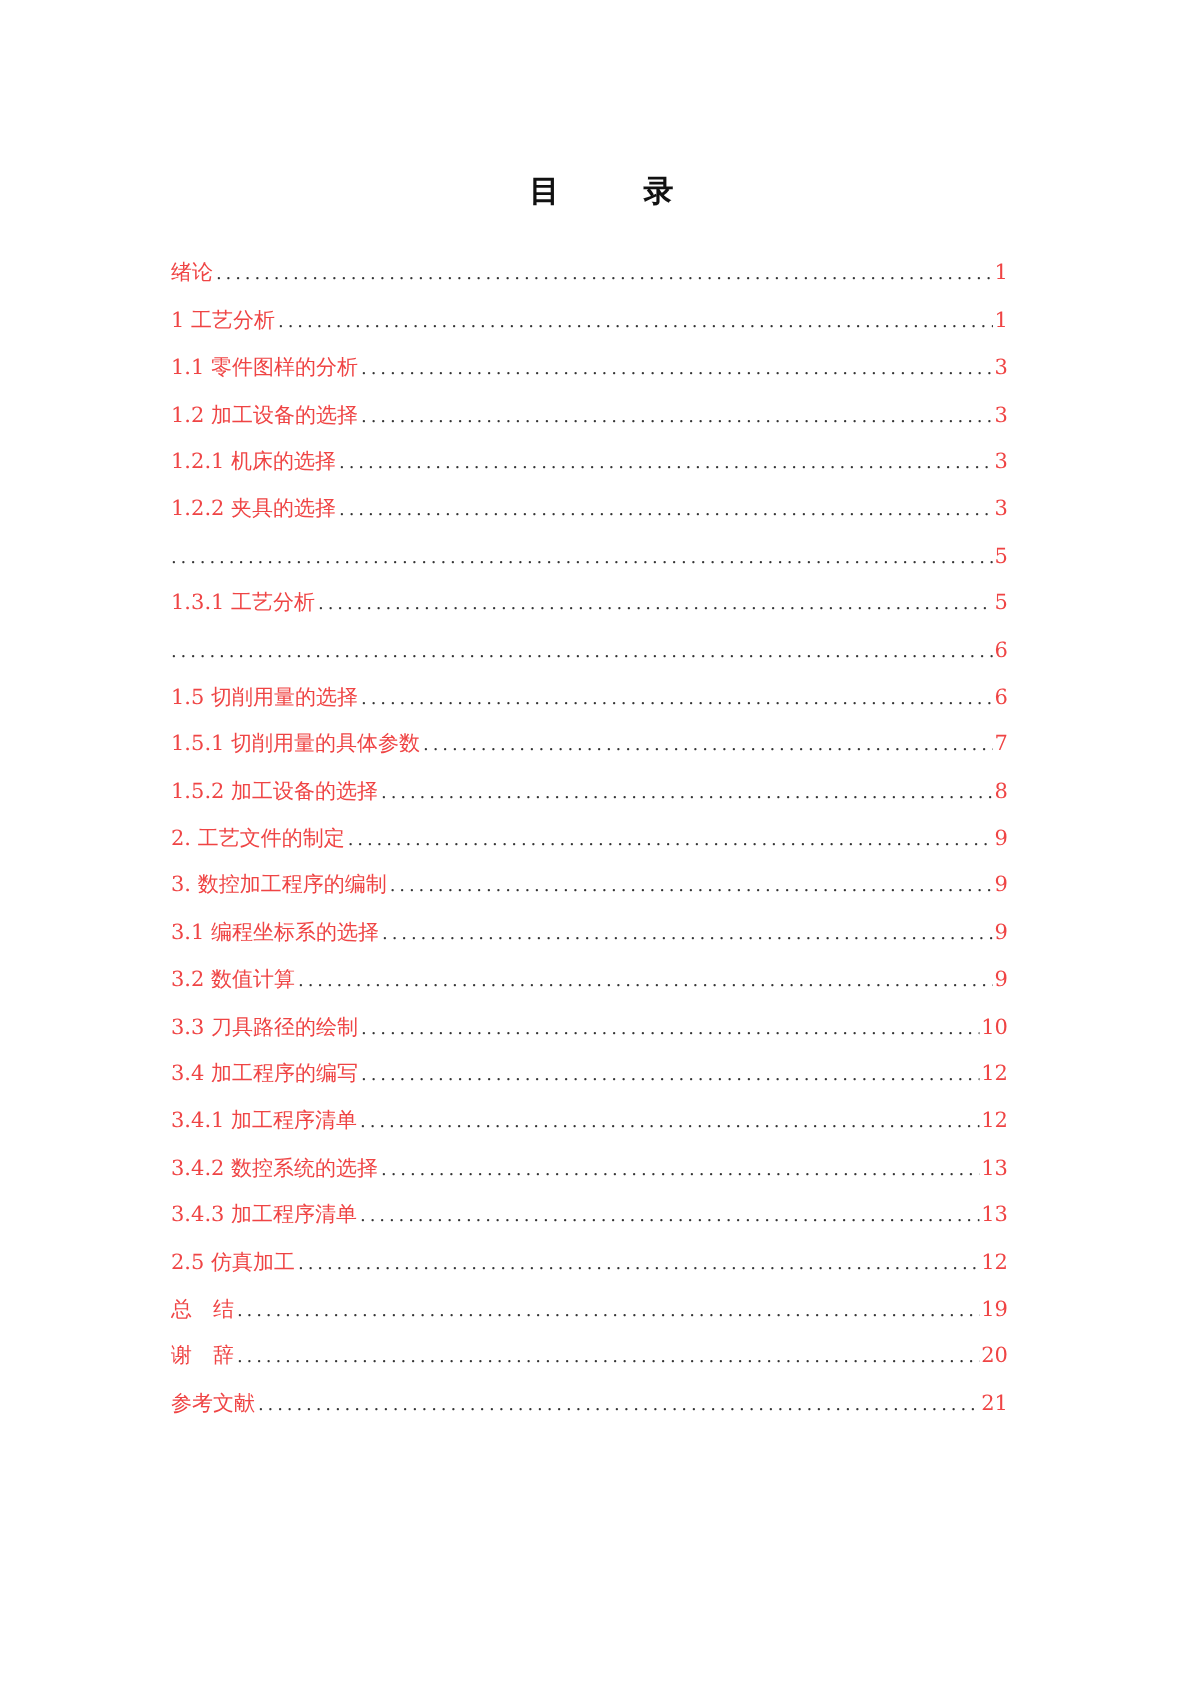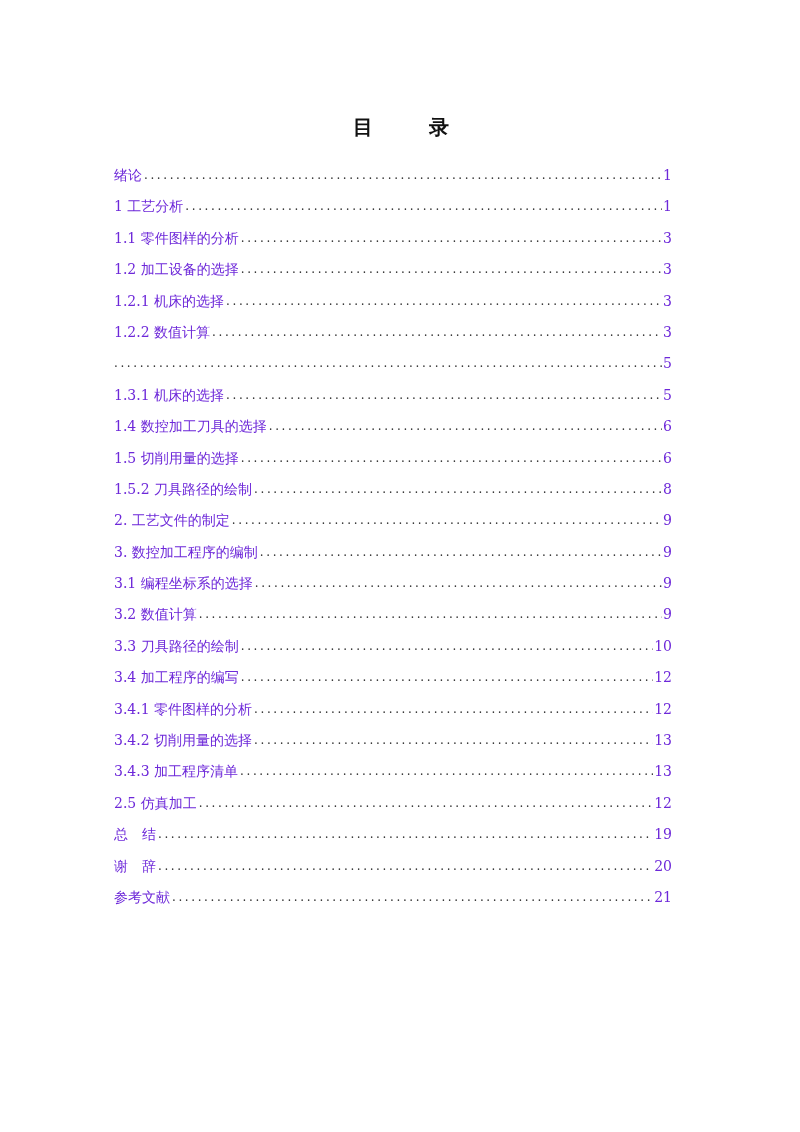--- a/index.html
+++ b/index.html
@@ -37,25 +37,25 @@
     position: absolute;
     left: 114px;
     top: 163px;
     width: 558px;
     margin: 0;
     padding: 0;
     list-style: none;
   }
   .toc-entry {
     display: flex;
-    align-items: flex-start;
+    align-items: flex-end;
     height: 31.4px;
     line-height: 24px;
     font-size: 14px;
-    color: #6d28d9;
+    color: #ef4444;
     white-space: nowrap;
     overflow: hidden;
     cursor: pointer;
   }
   .toc-label {
     flex: 0 0 auto;
     padding-right: 2px;
     background: #ffffff;
   }
   .toc-dots {
@@ -101,45 +101,49 @@
         <span class="toc-label">1.2 加工设备的选择</span>
         <span class="toc-dots"></span>
         <span class="toc-page">3</span>
       </li>
     <li class="toc-entry">
         <span class="toc-label">1.2.1 机床的选择</span>
         <span class="toc-dots"></span>
         <span class="toc-page">3</span>
       </li>
     <li class="toc-entry">
-        <span class="toc-label">1.2.2 数值计算</span>
+        <span class="toc-label">1.2.2 夹具的选择</span>
         <span class="toc-dots"></span>
         <span class="toc-page">3</span>
       </li>
     <li class="toc-entry">
         <span class="toc-dots"></span>
         <span class="toc-page">5</span>
       </li>
     <li class="toc-entry">
-        <span class="toc-label">1.3.1 机床的选择</span>
+        <span class="toc-label">1.3.1 工艺分析</span>
         <span class="toc-dots"></span>
         <span class="toc-page">5</span>
       </li>
     <li class="toc-entry">
-        <span class="toc-label">1.4  数控加工刀具的选择</span>
         <span class="toc-dots"></span>
         <span class="toc-page">6</span>
       </li>
     <li class="toc-entry">
         <span class="toc-label">1.5  切削用量的选择</span>
         <span class="toc-dots"></span>
         <span class="toc-page">6</span>
       </li>
     <li class="toc-entry">
-        <span class="toc-label">1.5.2 刀具路径的绘制</span>
+        <span class="toc-label">1.5.1 切削用量的具体参数</span>
+        <span class="toc-dots"></span>
+        <span class="toc-page">7</span>
+      </li>
+    <li class="toc-entry">
+        <span class="toc-label">1.5.2 加工设备的选择</span>
         <span class="toc-dots"></span>
         <span class="toc-page">8</span>
       </li>
     <li class="toc-entry">
         <span class="toc-label">2. 工艺文件的制定</span>
         <span class="toc-dots"></span>
         <span class="toc-page">9</span>
       </li>
     <li class="toc-entry">
         <span class="toc-label">3. 数控加工程序的编制</span>
@@ -160,26 +164,26 @@
         <span class="toc-label">3.3  刀具路径的绘制</span>
         <span class="toc-dots"></span>
         <span class="toc-page">10</span>
       </li>
     <li class="toc-entry">
         <span class="toc-label">3.4 加工程序的编写</span>
         <span class="toc-dots"></span>
         <span class="toc-page">12</span>
       </li>
     <li class="toc-entry">
-        <span class="toc-label">3.4.1 零件图样的分析</span>
+        <span class="toc-label">3.4.1 加工程序清单</span>
         <span class="toc-dots"></span>
         <span class="toc-page">12</span>
       </li>
     <li class="toc-entry">
-        <span class="toc-label">3.4.2 切削用量的选择</span>
+        <span class="toc-label">3.4.2 数控系统的选择</span>
         <span class="toc-dots"></span>
         <span class="toc-page">13</span>
       </li>
     <li class="toc-entry">
         <span class="toc-label">3.4.3 加工程序清单</span>
         <span class="toc-dots"></span>
         <span class="toc-page">13</span>
       </li>
     <li class="toc-entry">
         <span class="toc-label">2.5  仿真加工</span>

